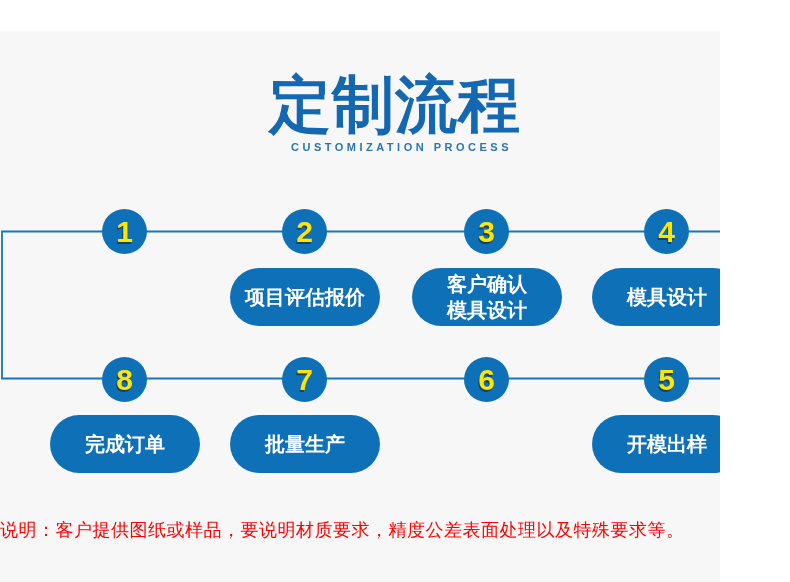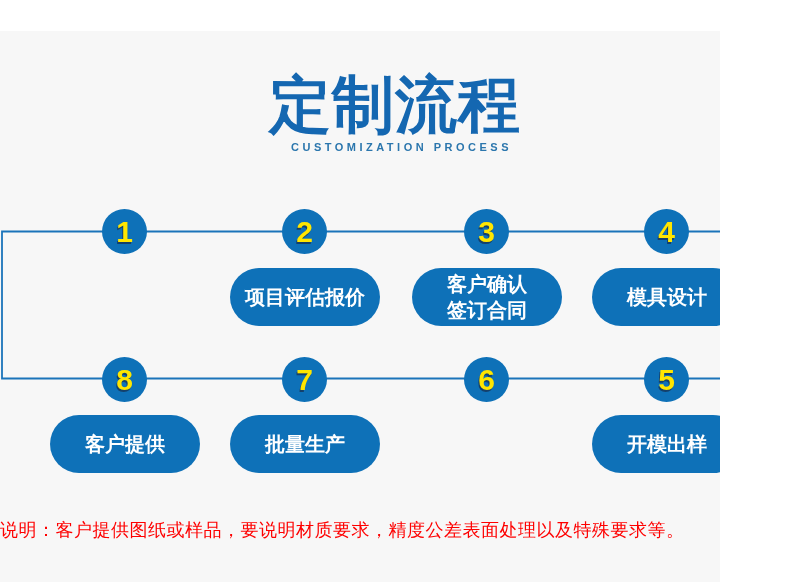--- a/index.html
+++ b/index.html
@@ -53,26 +53,26 @@
     </g>
   </svg>
 
   <div class="circle r0 c0">1</div>
   <div class="circle r0 c1">2</div>
   <div class="circle r0 c2">3</div>
   <div class="circle r0 c3">4</div>
 
   <div class="pill r0 c1">项目评估报价</div>
   <div class="pill r0 c2">客户确认
-签订合同</div>
+模具设计</div>
   <div class="pill r0 c3">模具设计</div>
 
   <div class="circle r1 c0">8</div>
   <div class="circle r1 c1">7</div>
   <div class="circle r1 c2">6</div>
   <div class="circle r1 c3">5</div>
 
-  <div class="pill r1 c0">客户提供</div>
+  <div class="pill r1 c0">完成订单</div>
   <div class="pill r1 c1">批量生产</div>
   <div class="pill r1 c3">开模出样</div>
 
   <div class="note">说明：客户提供图纸或样品，要说明材质要求，精度公差表面处理以及特殊要求等。</div>
 </div>
 
 </body></html>

